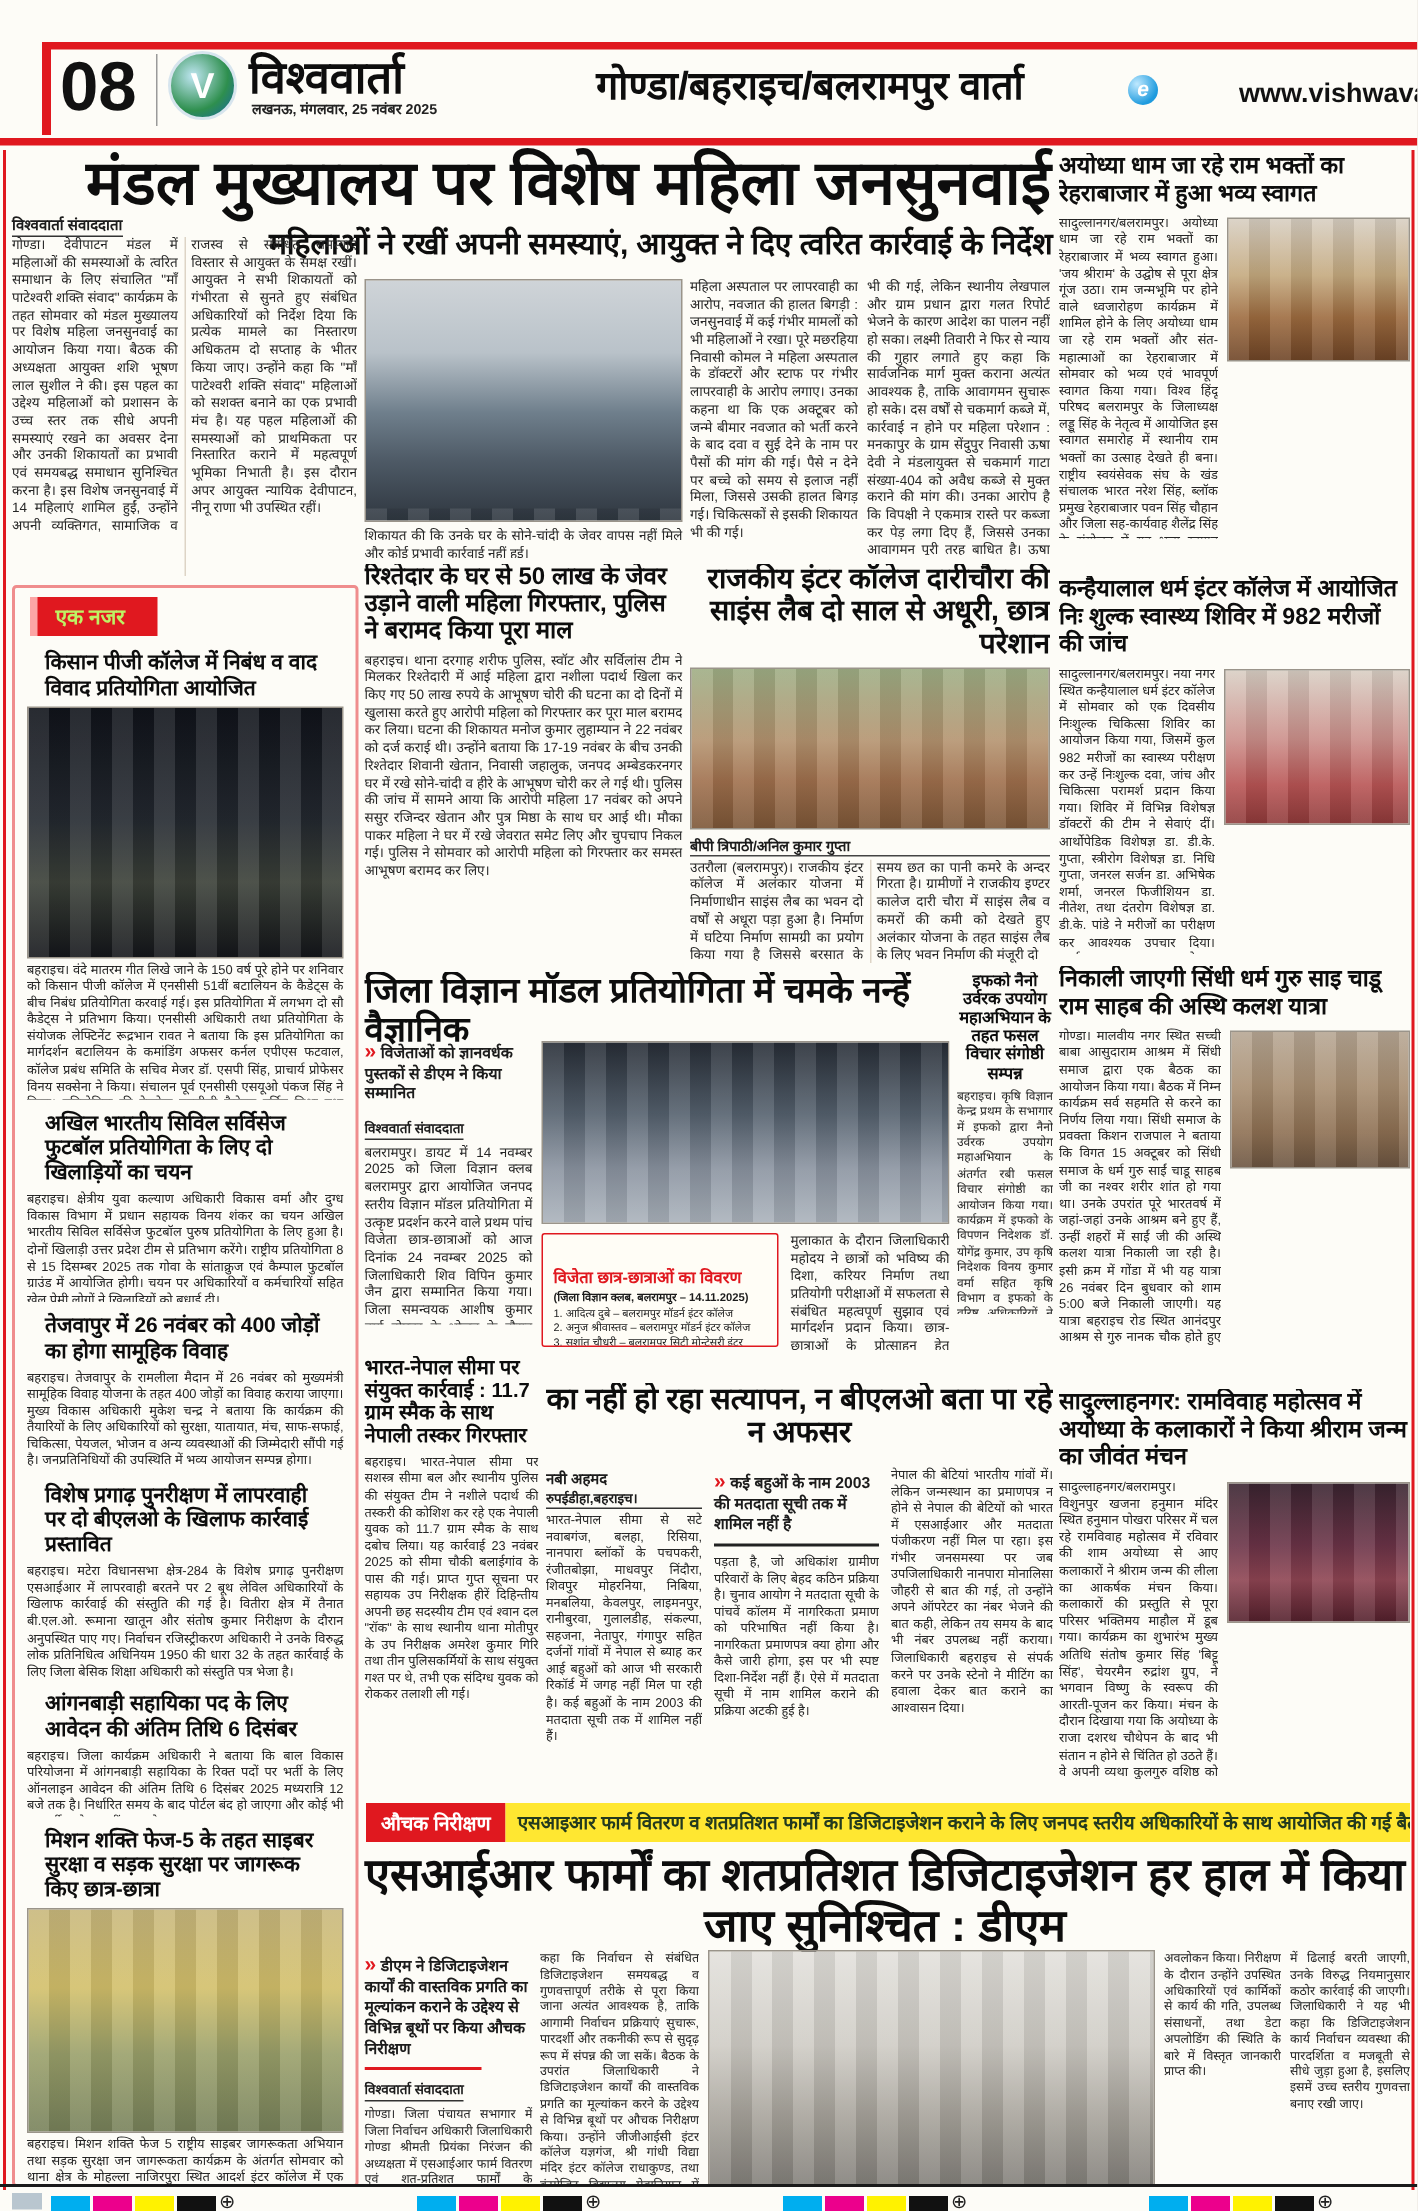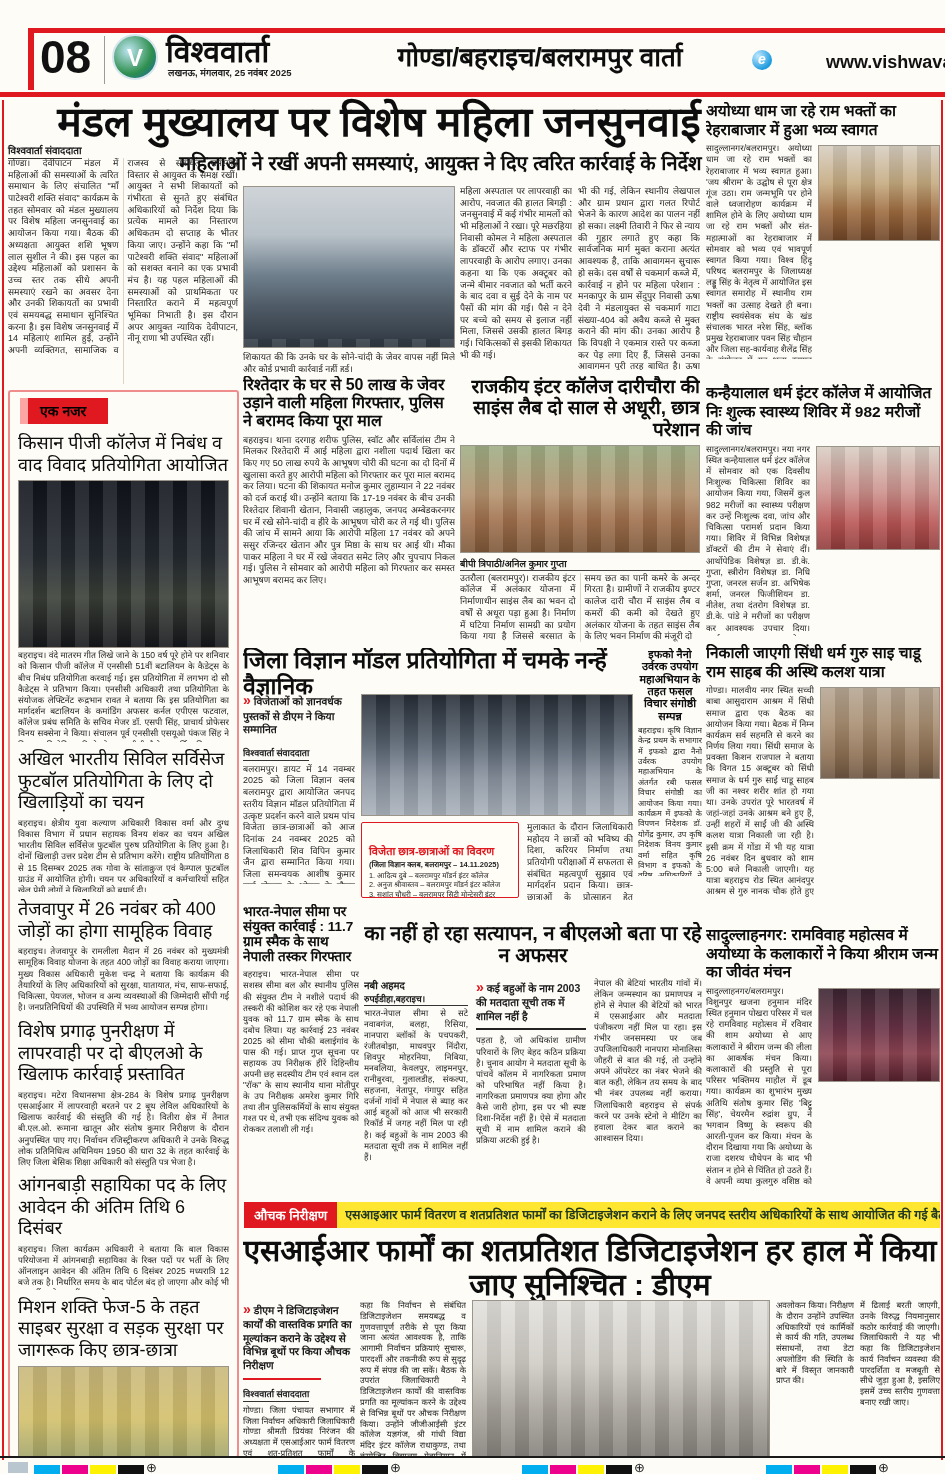--- a/index.html
+++ b/index.html
@@ -21,21 +21,21 @@
   .ph-building{background:linear-gradient(180deg,#9fae85 0%,#b4936f 45%,#a0704d 70%,#7c5637 100%);}
   .ph-sci{background:linear-gradient(180deg,#272d36 0%,#55616e 40%,#8a93a0 70%,#aab2bb 100%);}
   .ph-health{background:linear-gradient(180deg,#d9cfc4 0%,#cc8f8a 45%,#b85454 75%,#8f3a3a 100%);}
   .ph-sindhi{background:linear-gradient(180deg,#b7a794 0%,#a98f72 40%,#8d6f52 75%,#6b5440 100%);}
   .ph-stage{background:linear-gradient(180deg,#3a2430 0%,#6b3347 45%,#8e4452 70%,#53202c 100%);}
   .ph-students{background:linear-gradient(180deg,#c9b87d 0%,#d3c06a 35%,#9aa06a 65%,#77815a 100%);}
   .ph-sir{background:linear-gradient(180deg,#e3e1dc 0%,#cfccc5 40%,#a8a49c 70%,#83807a 100%);}
   .ph-inner{width:100%;height:100%;background:repeating-linear-gradient(90deg,rgba(255,255,255,.10) 0 14px,rgba(0,0,0,.08) 14px 28px);}
   
   #eknajar{border:2px solid #ef8d8d;border-radius:3px;}
-  .ek-title{font-weight:400;font-size:18px;line-height:1.2;color:#0d0d0d;margin:7px 8px 4px;}
+  .ek-title{font-weight:700;font-size:14px;line-height:1.2;color:#0d0d0d;margin:7px 20px 4px;}
   .ek-body{font-size:8.6px;line-height:1.3;text-align:justify;color:#262626;margin:0 8px 7px;overflow:hidden;}
   .quote-arrow{color:#e0181f;font-weight:800;font-size:14px;margin-right:3px;}
   .winners-box{border:1.5px solid #e0181f;border-radius:2px;background:#fffdf6;padding:20px 7px;}
   .rart-hl{font-weight:800;font-size:15.5px;line-height:1.2;color:#0d0d0d;margin-bottom:4px;}
   .rart .ph{float:right;margin:2px 0 4px 6px;}
   .footer-sq{width:26px;height:11px;display:inline-block;margin-right:2px;}
   .reg{font-size:13px;line-height:11px;color:#222;display:inline-block;vertical-align:top;}
 </style>
 </head>
 <body>
@@ -62,21 +62,21 @@
   <div class="abs body-txt cols2" style="left:8px;top:158px;width:230px;height:226px;" data-name="lead-body-col-left">गोण्डा। देवीपाटन मंडल में महिलाओं की समस्याओं के त्वरित समाधान के लिए संचालित "माँ पाटेश्वरी शक्ति संवाद" कार्यक्रम के तहत सोमवार को मंडल मुख्यालय पर विशेष महिला जनसुनवाई का आयोजन किया गया। बैठक की अध्यक्षता आयुक्त शशि भूषण लाल सुशील ने की। इस पहल का उद्देश्य महिलाओं को प्रशासन के उच्च स्तर तक सीधे अपनी समस्याएं रखने का अवसर देना और उनकी शिकायतों का प्रभावी एवं समयबद्ध समाधान सुनिश्चित करना है।   इस विशेष जनसुनवाई में 14 महिलाएं शामिल हुईं, उन्होंने अपनी व्यक्तिगत, सामाजिक व राजस्व से संबंधित समस्याएं विस्तार से आयुक्त के समक्ष रखीं। आयुक्त ने सभी शिकायतों को गंभीरता से सुनते हुए संबंधित अधिकारियों को निर्देश दिया कि प्रत्येक मामले का निस्तारण अधिकतम दो सप्ताह के भीतर किया जाए। उन्होंने कहा कि "माँ पाटेश्वरी शक्ति संवाद" महिलाओं को सशक्त बनाने का एक प्रभावी मंच है। यह पहल महिलाओं की समस्याओं को प्राथमिकता पर निस्तारित कराने में महत्वपूर्ण भूमिका निभाती है। इस दौरान अपर आयुक्त न्यायिक देवीपाटन, नीनू राणा भी उपस्थित रहीं।</div>
   <div class="abs ph ph-meeting" style="left:243px;top:186px;width:212px;height:162px;" data-name="lead-photo">
       <div class="ph-inner"></div>
     </div>
   <div class="abs body-txt" style="left:243px;top:352px;width:212px;height:20px;" data-name="lead-photo-undertext">शिकायत की कि उनके घर के सोने-चांदी के जेवर वापस नहीं मिले और कोई प्रभावी कार्रवाई नहीं हुई।</div>
   <div class="abs body-txt" style="left:243px;top:186px;width:0px;height:0px;"></div>
   <div class="abs body-txt" style="left:460px;top:186px;width:112px;height:184px;" data-name="lead-body-col3">महिला अस्पताल पर लापरवाही का आरोप, नवजात की हालत बिगड़ी : जनसुनवाई में कई गंभीर मामलों को भी महिलाओं ने रखा। पूरे मछरहिया निवासी कोमल ने महिला अस्पताल के डॉक्टरों और स्टाफ पर गंभीर लापरवाही के आरोप लगाए। उनका कहना था कि एक अक्टूबर को जन्मे बीमार नवजात को भर्ती करने के बाद दवा व सुई देने के नाम पर पैसों की मांग की गई। पैसे न देने पर बच्चे को समय से इलाज नहीं मिला, जिससे उसकी हालत बिगड़ गई। चिकित्सकों से इसकी शिकायत भी की गई।</div>
   <div class="abs body-txt" style="left:578px;top:186px;width:122px;height:184px;" data-name="lead-body-col4">भी की गई, लेकिन स्थानीय लेखपाल और ग्राम प्रधान द्वारा गलत रिपोर्ट भेजने के कारण आदेश का पालन नहीं हो सका। लक्ष्मी तिवारी ने फिर से न्याय की गुहार लगाते हुए कहा कि सार्वजनिक मार्ग मुक्त कराना अत्यंत आवश्यक है, ताकि आवागमन सुचारू हो सके।   दस वर्षों से चकमार्ग कब्जे में, कार्रवाई न होने पर महिला परेशान : मनकापुर के ग्राम सेंदुपुर निवासी ऊषा देवी ने मंडलायुक्त से चकमार्ग गाटा संख्या-404 को अवैध कब्जे से मुक्त कराने की मांग की। उनका आरोप है कि विपक्षी ने एकमात्र रास्ते पर कब्जा कर पेड़ लगा दिए हैं, जिससे उनका आवागमन पूरी तरह बाधित है। ऊषा देवी ने कहा कि वह दस वर्षों से तहसील दिवस, थाना दिवस, जनसुनवाई और 1076 पर कई बार शिकायत कर चुकी हैं, लेकिन कोई प्रभावी कार्रवाई नहीं हुई।</div>
 
   <div id="eknajar" class="abs" style="left:8px;top:390px;width:231px;height:1068px;overflow:hidden;" data-name="ek-najar-box">
-    <div style="margin:6px 0 2px 10px;display:inline-block;background:#e0181f;color:#000000;font-weight:800;font-size:14px;padding:3px 22px 4px 12px;border-left:8px solid #fca5a5;" data-name="ek-najar-tab">एक नजर</div>
+    <div style="margin:6px 0 2px 10px;display:inline-block;background:#e0181f;color:#bef264;font-weight:800;font-size:14px;padding:3px 22px 4px 12px;border-left:5px solid #fca5a5;" data-name="ek-najar-tab">एक नजर</div>
 
     <div class="ek-title" data-name="ek-item-title">किसान पीजी कॉलेज में निबंध व वाद विवाद प्रतियोगिता आयोजित</div>
     <div class="ph ph-ncc" style="margin:2px 8px;height:168px;" data-name="ncc-contest-photo">
         <div class="ph-inner"></div>
       </div>
     <div class="ek-body" style="height:92px;" data-name="ek-item-body">बहराइच। वंदे मातरम गीत लिखे जाने के 150 वर्ष पूरे होने पर शनिवार को किसान पीजी कॉलेज में एनसीसी 51वीं बटालियन के कैडेट्स के बीच निबंध प्रतियोगिता करवाई गई। इस प्रतियोगिता में लगभग दो सौ कैडेट्स ने प्रतिभाग किया। एनसीसी अधिकारी तथा प्रतियोगिता के संयोजक लेफ्टिनेंट रूद्रभान रावत ने बताया कि इस प्रतियोगिता का मार्गदर्शन बटालियन के कमांडिंग अफसर कर्नल एपीएस फटवाल, कॉलेज प्रबंध समिति के सचिव मेजर डॉ. एसपी सिंह, प्राचार्य प्रोफेसर विनय सक्सेना ने किया। संचालन पूर्व एनसीसी एसयूओ पंकज सिंह ने किया। प्रतियोगिता की देखरेख एनसीसी कैडेट्स हर्षित मिश्रा तथा अलीना चौधरी सहित अनेक सीनियर कैडेट्स ने किया।</div>
 
     <div class="ek-title" data-name="ek-item-title">अखिल भारतीय सिविल सर्विसेज फुटबॉल प्रतियोगिता के लिए दो खिलाड़ियों का चयन</div>
     <div class="ek-body" style="height:74px;" data-name="ek-item-body">बहराइच। क्षेत्रीय युवा कल्याण अधिकारी विकास वर्मा और दुग्ध विकास विभाग में प्रधान सहायक विनय शंकर का चयन अखिल भारतीय सिविल सर्विसेज फुटबॉल पुरुष प्रतियोगिता के लिए हुआ है। दोनों खिलाड़ी उत्तर प्रदेश टीम से प्रतिभाग करेंगे। राष्ट्रीय प्रतियोगिता 8 से 15 दिसम्बर 2025 तक गोवा के सांताक्रुज एवं कैम्पाल फुटबॉल ग्राउंड में आयोजित होगी। चयन पर अधिकारियों व कर्मचारियों सहित खेल प्रेमी लोगों ने खिलाड़ियों को बधाई दी।</div>
 

